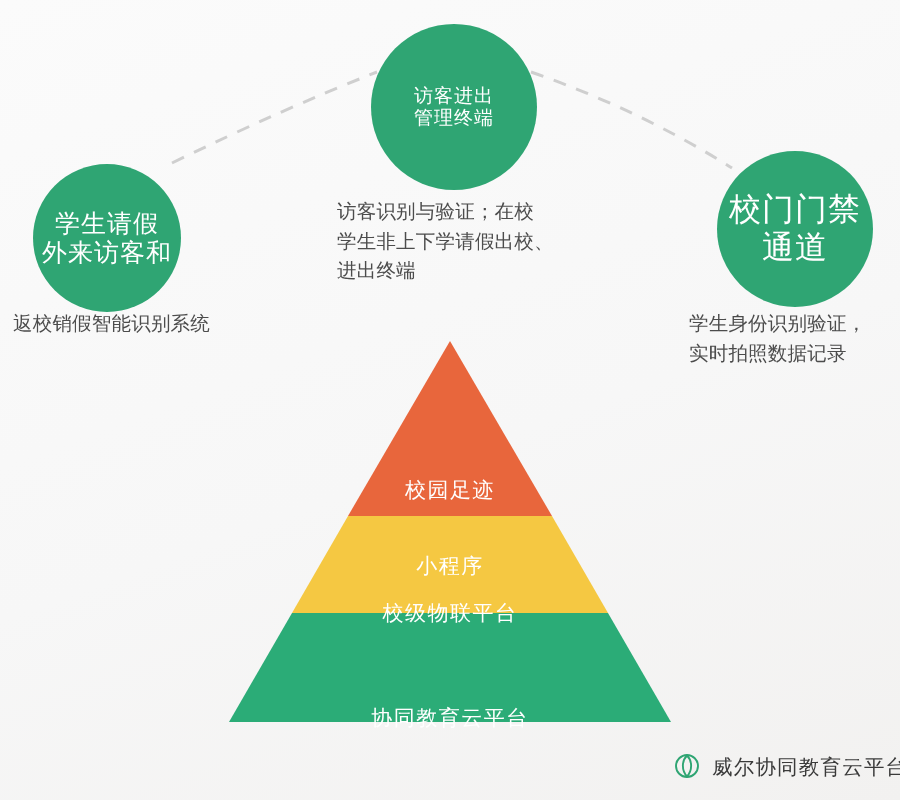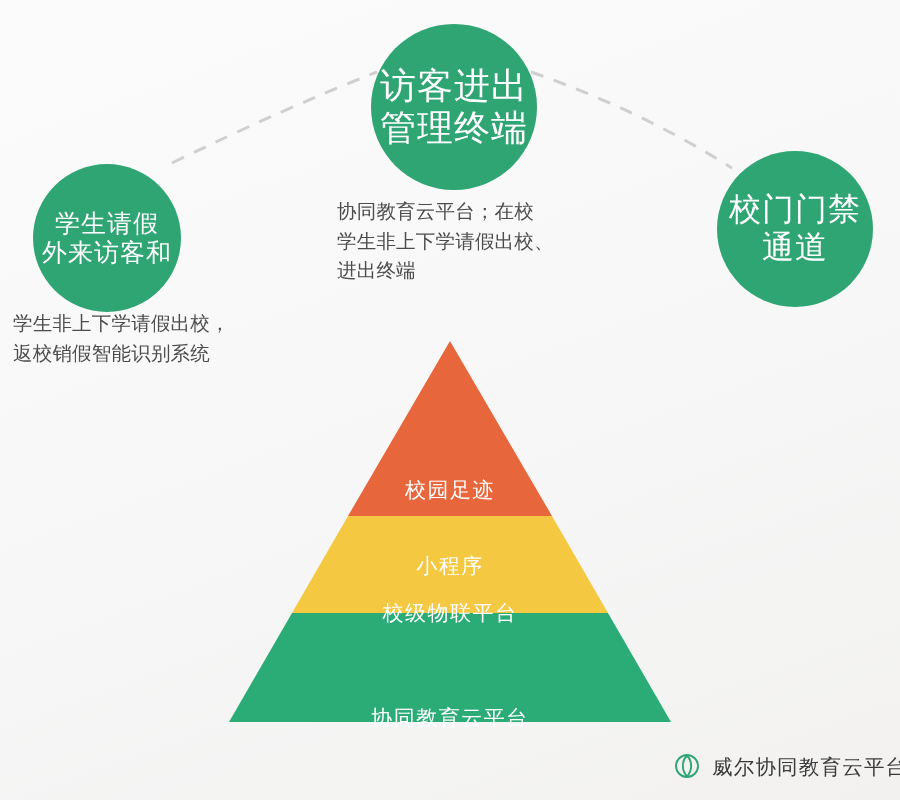--- a/index.html
+++ b/index.html
@@ -54,21 +54,21 @@
     top: 164px;
     width: 148px;
     height: 148px;
     font-size: 25px;
   }
   #circle-center {
     left: 371px;
     top: 24px;
     width: 166px;
     height: 166px;
-    font-size: 36px;
+    font-size: 19px;
   }
   #circle-right {
     left: 717px;
     top: 151px;
     width: 156px;
     height: 156px;
     font-size: 32px;
   }
 
   
@@ -146,30 +146,33 @@
     <span class="cl">访客进出</span>
     <span class="cl">管理终端</span>
   </div>
 
   <div class="node-circle" id="circle-right" style="background:#2FA573;">
     <span class="cl">校门门禁</span>
     <span class="cl">通道</span>
   </div>
 
   <div class="desc" id="desc-left">
-    <span class="dl">学生非上下学请假出校，</span>
     <span class="dl">返校销假智能识别系统</span>
   </div>
 
   <div class="desc" id="desc-center">
-    <span class="dl">协同教育云平台；在校</span>
+    <span class="dl">访客识别与验证；在校</span>
     <span class="dl">学生非上下学请假出校、</span>
     <span class="dl">进出终端</span>
   </div>
 
+  <div class="desc" id="desc-right">
+    <span class="dl">学生身份识别验证，</span>
+    <span class="dl">实时拍照数据记录</span>
+  </div>
 
   <div id="pyramid">
     <svg width="444" height="386" viewBox="0 0 444 386" xmlns="http://www.w3.org/2000/svg">
 
       <polygon points="222,3 324,178 120,178" fill="#E8663C"></polygon>
 
       <polygon points="120,178 324,178 380,275 64,275" fill="#F5C842"></polygon>
 
       <polygon points="64,275 380,275 443,384 1,384" fill="#2BAC77"></polygon>
     </svg>

